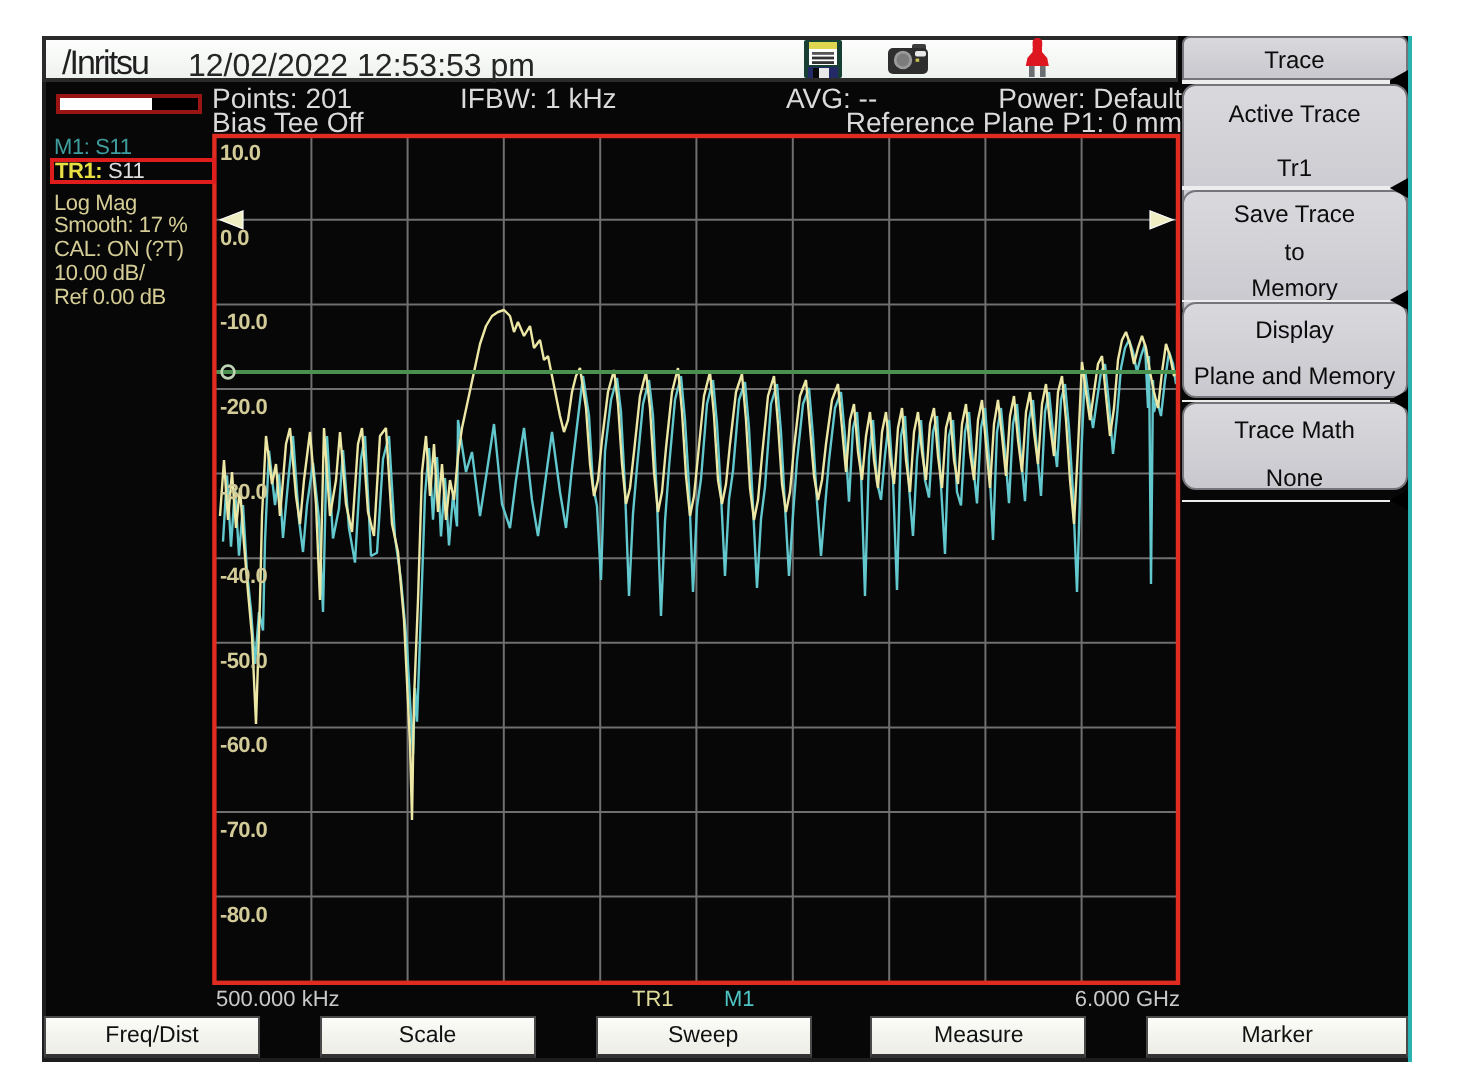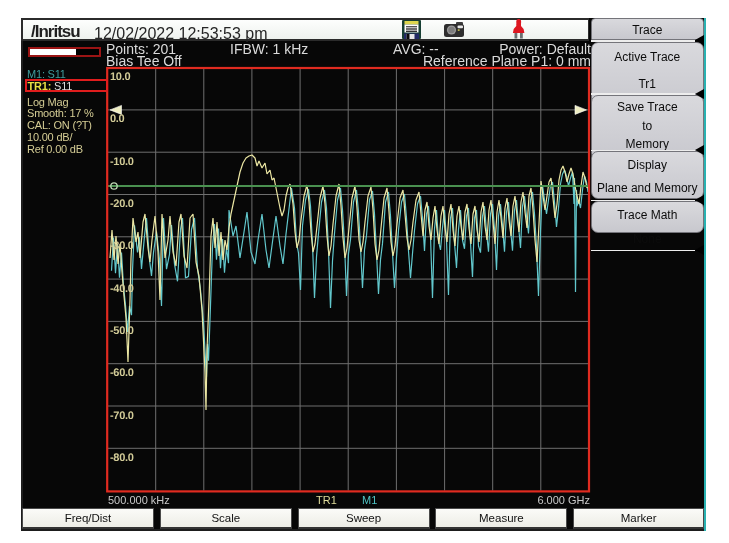--- a/index.html
+++ b/index.html
@@ -1,35 +1,35 @@
 <!DOCTYPE html>
 <html><head><meta charset="utf-8">
 <style>
 *{margin:0;padding:0;box-sizing:border-box;-webkit-font-smoothing:antialiased}
 html,body{width:729px;height:543px;background:#fff;font-family:"Liberation Sans",sans-serif;overflow:hidden}
 .abs{position:absolute}
 #stage{position:relative;width:729px;height:543px;background:#fff}
 #screen{position:absolute;left:21px;top:18px;width:683px;height:513px;background:#070707;border-left:2px solid #1d1d1d;border-bottom:2px solid #1d1d1d}
 #topbar{position:absolute;left:21px;top:18px;width:568px;height:23px;background:linear-gradient(#fdfefd,#eef2ee);border:2px solid #2b2b2b;border-right:1px solid #2b2b2b}
-#logo{position:absolute;left:8px;top:2px;font-size:17px;font-weight:700;color:#1f1f1f;letter-spacing:-1px;font-style:normal}
+#logo{position:absolute;left:8px;top:2px;font-size:17px;font-weight:400;color:#1f1f1f;letter-spacing:-1px;font-style:normal}
 #date{position:absolute;left:71px;top:5px;font-size:16px;color:#262626}
 #cyanline{position:absolute;left:704px;top:18px;width:2.4px;height:513px;background:#29b2b2}
 
 .sbtx{position:absolute;font-size:11px;color:#d5cd95;white-space:nowrap;letter-spacing:-0.2px}
 #batt{position:absolute;left:28px;top:47px;width:73px;height:10px;border:2px solid #9b1414;background:#000}
 #battfill{position:absolute;left:0;top:0;width:46px;height:6px;background:#fff}
 #tr1box{position:absolute;left:25px;top:78.5px;width:83px;height:13px;border:2px solid #e01d1d}
 
 .inf{position:absolute;font-size:14px;color:#dadada;white-space:nowrap}
 
 .mbtn{position:absolute;left:591px;width:112.5px;background:linear-gradient(#d9d9dd,#c8c8ce);border:1px solid #74747a;border-radius:7px;color:#0c0c0c;font-size:12px;text-align:center}
 .notch{position:absolute;left:695px;width:0;height:0;border-right:9.5px solid #000;border-top:5.5px solid transparent;border-bottom:5.5px solid transparent}
 .mgap{position:absolute;left:591px;width:104px;height:1.5px;background:#ededed}
 
-.bbtn{position:absolute;top:508px;width:132px;height:21px;background:linear-gradient(#fbfbf8,#ededE6);border:1px solid #4a4a4a;border-bottom:2px solid #333;font-size:11.5px;color:#111;text-align:center;line-height:18px}
+.bbtn{position:absolute;top:508px;width:108px;height:21px;background:linear-gradient(#fbfbf8,#ededE6);border:1px solid #4a4a4a;border-bottom:2px solid #333;font-size:11.5px;color:#111;text-align:center;line-height:18px}
 .xlab{position:absolute;font-size:11px;color:#c9c9c9;white-space:nowrap}
 </style></head>
 <body>
 <div id="stage">
 <div id="screen"></div>
 <div id="cyanline"></div>
 <svg width="729" height="543" viewBox="0 0 729 543" style="position:absolute;left:0;top:0">
 <g stroke="#6f6f6f" stroke-width="1">
         <line x1="107.5" y1="109.9" x2="589.0" y2="109.9"></line>
         <line x1="107.5" y1="152.2" x2="589.0" y2="152.2"></line>
@@ -135,21 +135,21 @@
     </div>
 <div class="mbtn" style="top:95px;height:65px">
       <div style="margin-top:4px">Save Trace</div>
       <div style="margin-top:5px">to</div>
       <div style="margin-top:4px">Memory</div>
     </div>
 <div class="mbtn" style="top:151px;height:48px">
       <div style="margin-top:6px">Display</div>
       <div style="margin-top:9px">Plane and Memory</div>
     </div>
-<div class="mbtn" style="top:201px;height:32px">
+<div class="mbtn" style="top:201px;height:44px">
       <div style="margin-top:6px">Trace Math</div>
       <div style="margin-top:10px">None</div>
     </div>
 <div class="mgap" style="top:40px"></div>
 <div class="mgap" style="top:93px"></div>
 <div class="mgap" style="top:149.5px"></div>
 <div class="mgap" style="top:199.5px"></div>
 <div class="mgap" style="top:249.5px"></div>
 <div class="notch" style="top:35px"></div>
 <div class="notch" style="top:88.5px"></div>

